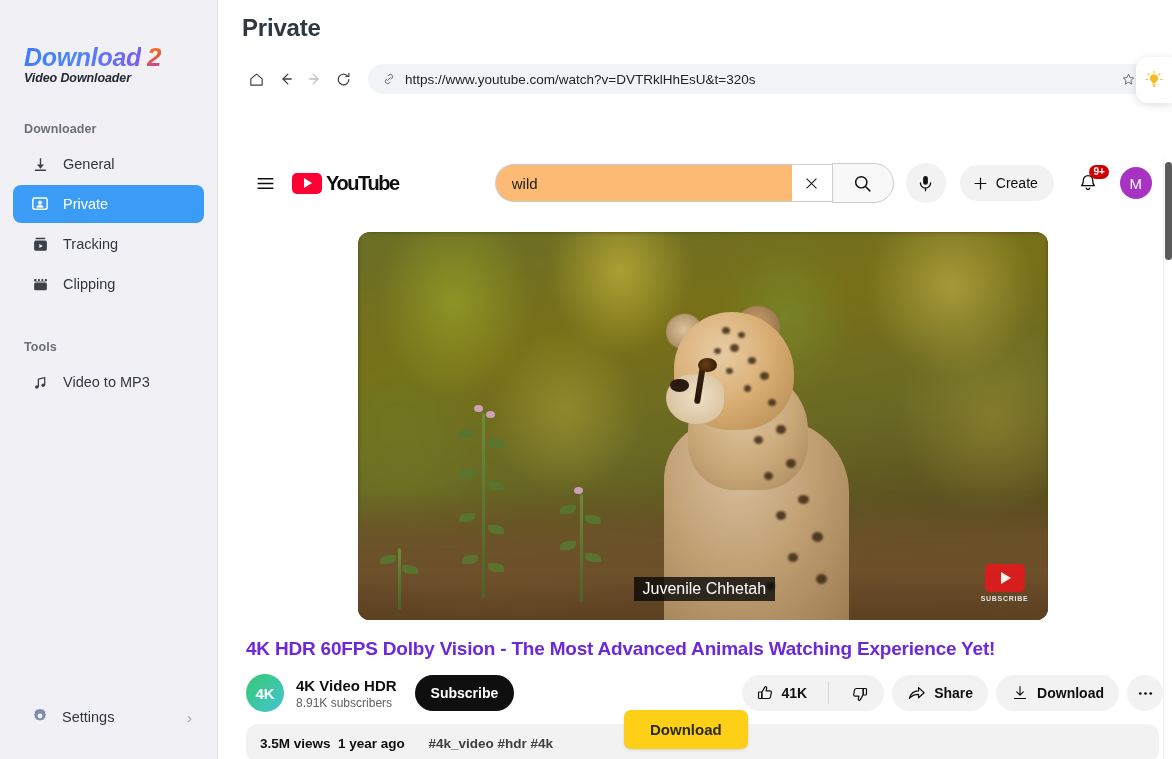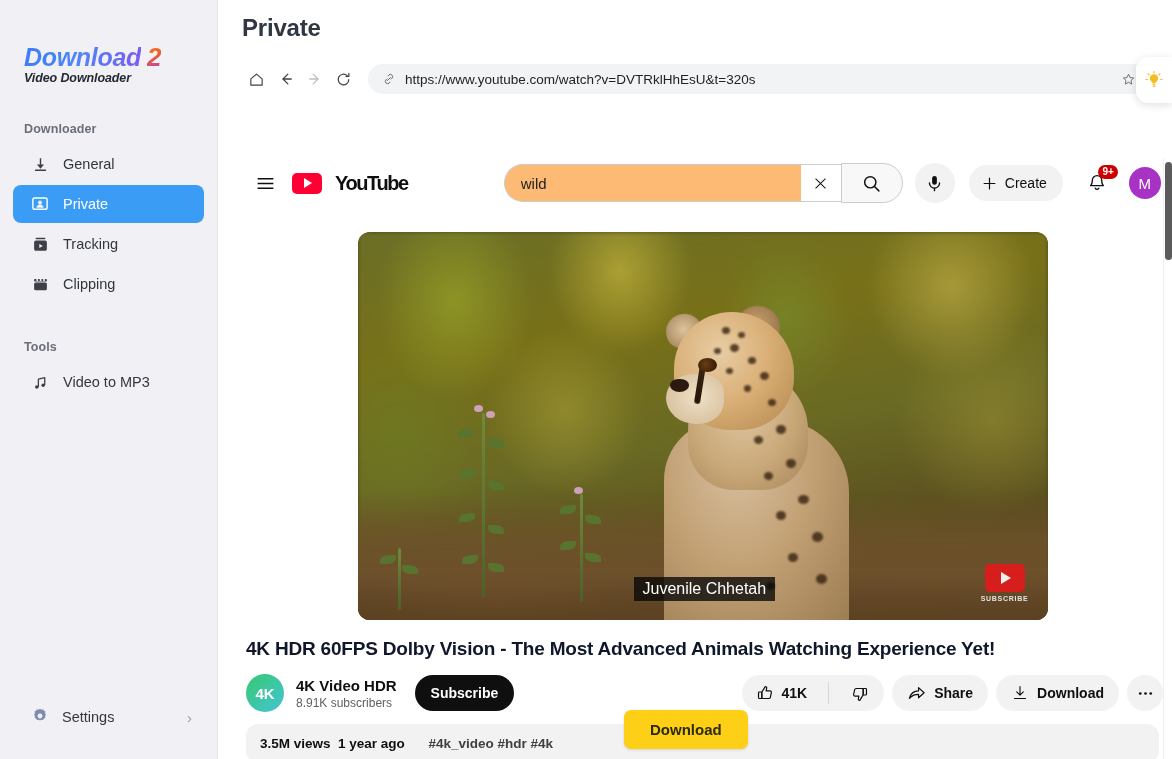--- a/index.html
+++ b/index.html
@@ -142,21 +142,21 @@
     width: 30px; height: 21px; background: #ff0033; border-radius: 5px;
     display: flex; align-items: center; justify-content: center;
   }
   #yt-logo .play-tri {
     width: 0; height: 0; border-left: 8px solid #fff;
     border-top: 5px solid transparent; border-bottom: 5px solid transparent;
     margin-left: 2px;
   }
   #yt-logo .yt-word {
     font-size: 20px; font-weight: bold; color: #0f0f0f;
-    letter-spacing: -1.4px; font-family: "Liberation Sans", sans-serif; margin-left: 9px;
+    letter-spacing: -1.4px; font-family: "Liberation Sans", sans-serif;
   }
   #yt-search-wrap { display: flex; align-items: center; margin-left: 96px; }
   #yt-search-box {
     display: flex; align-items: center;
     width: 297px; height: 38px;
     border: 1px solid #ccc; border-radius: 19px 0 0 19px;
     border-right: none; padding-left: 16px; background: #fdba74;
   }
   #yt-search-input {
     border: none; outline: none; background: none; flex: 1 1 auto;
@@ -305,21 +305,21 @@
     width: 0; height: 0; border-left: 10px solid #fff;
     border-top: 6px solid transparent; border-bottom: 6px solid transparent; margin-left: 2px;
   }
   #yt-watermark .wm-label {
     font-size: 7px; color: #f0f0f0; letter-spacing: 0.7px; margin-top: 3px; font-weight: bold;
   }
 
   
   #video-title {
     margin: 18px 0 0 4px; font-size: 19px; font-weight: bold;
-    color: #0f172a; letter-spacing: -0.2px;
+    color: #6d28d9; letter-spacing: -0.2px;
   }
   #meta-row { display: flex; align-items: center; margin-top: 14px; padding-left: 4px; }
   #channel-avatar {
     width: 38px; height: 38px; border-radius: 50%;
     background: linear-gradient(135deg,#35c96f 0%,#3ec7a8 55%,#45c2d6 100%);
     display: flex; align-items: center; justify-content: center;
     color: #fff; font-size: 15px; font-weight: bold; flex: 0 0 38px; cursor: pointer;
   }
   #channel-info { margin-left: 12px; }
   #channel-name { font-size: 15px; font-weight: bold; color: #0f0f0f; cursor: pointer; }

